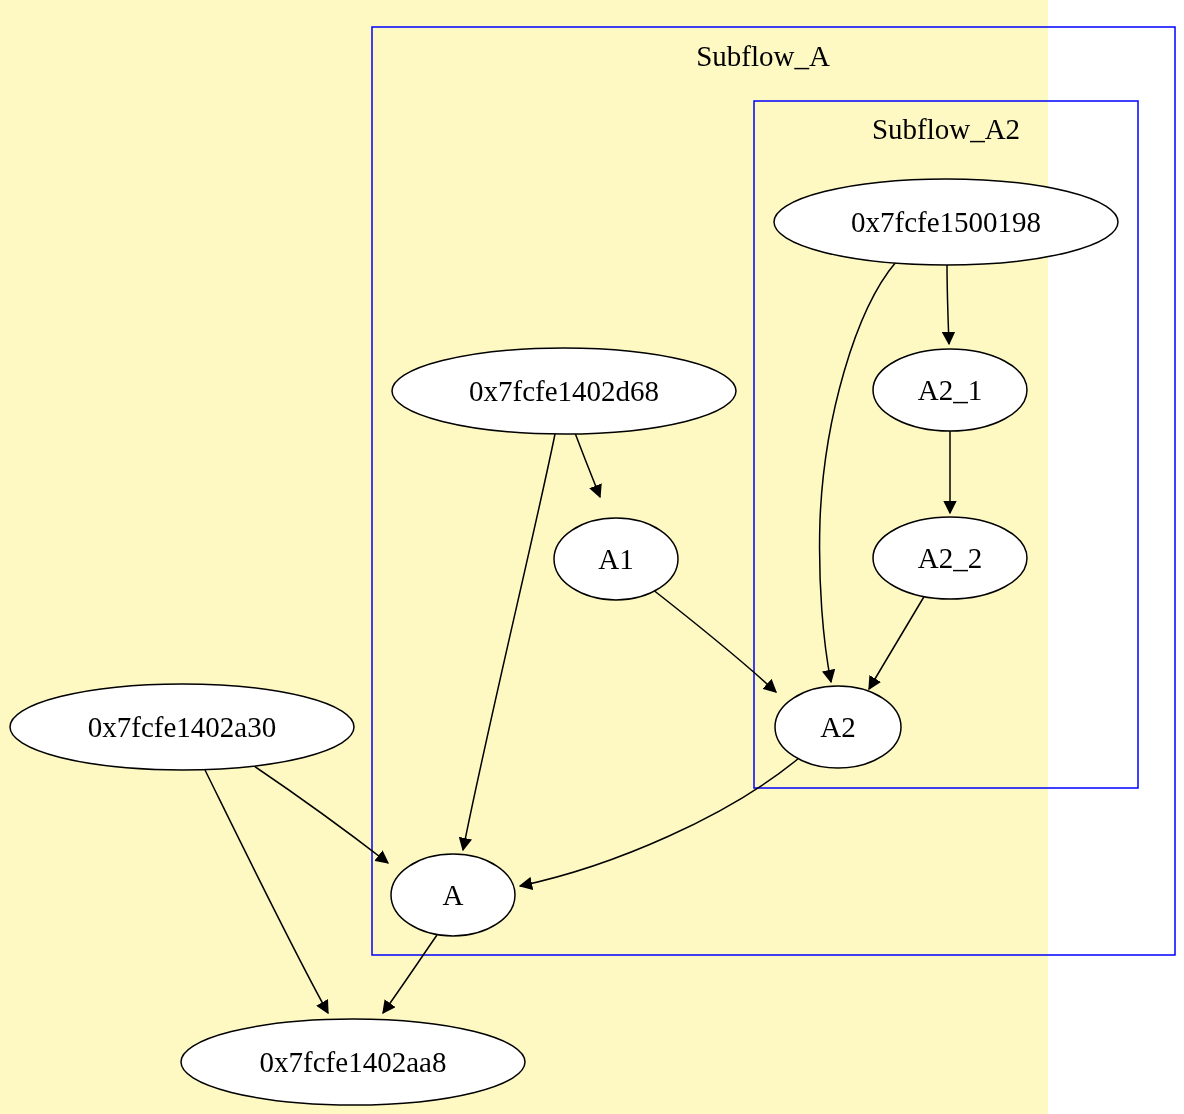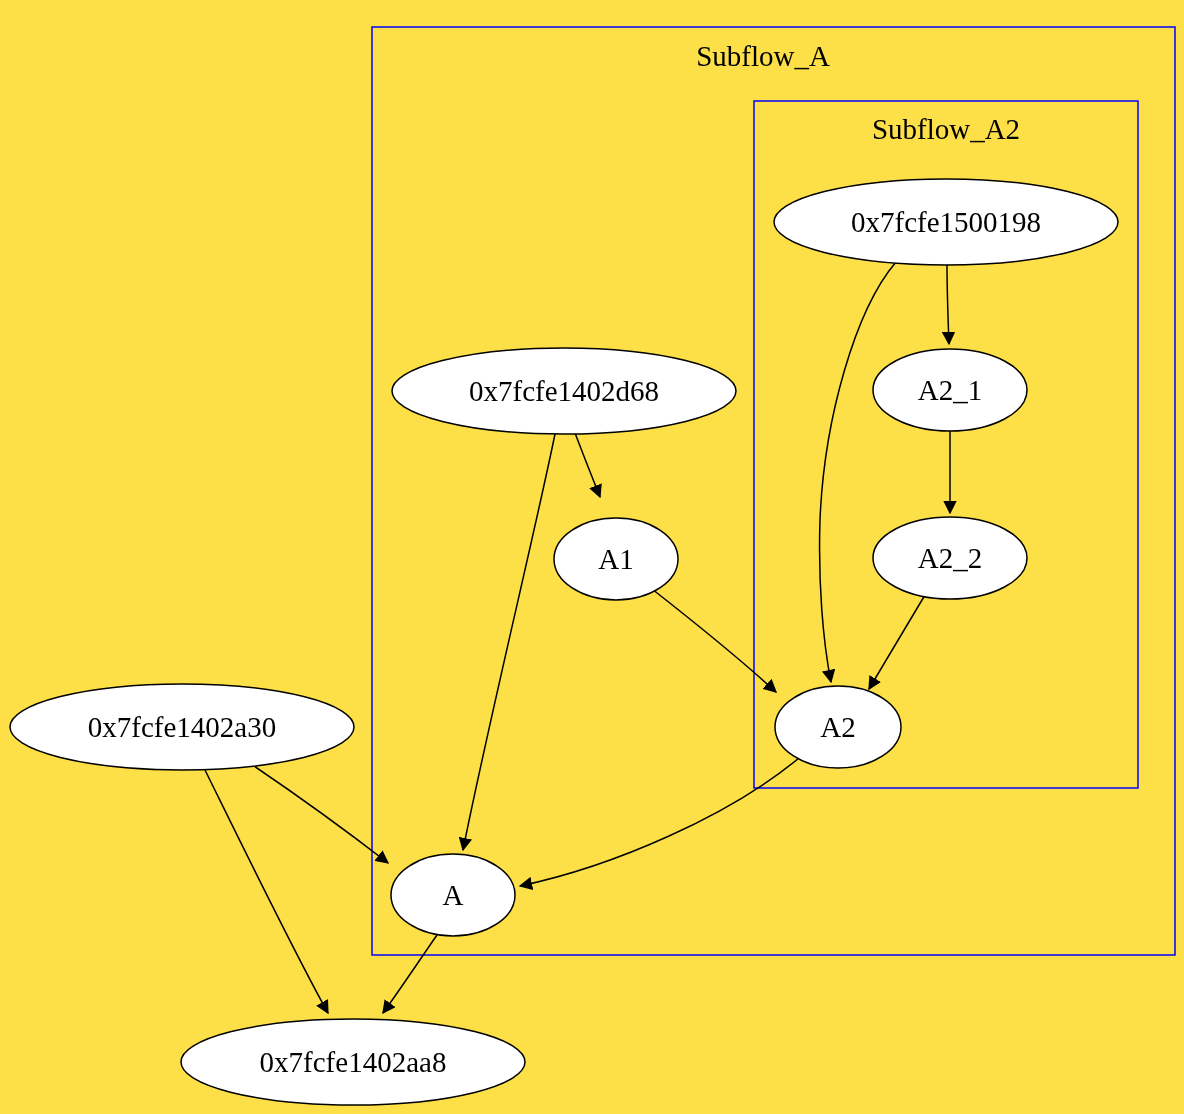--- a/index.html
+++ b/index.html
@@ -2,23 +2,23 @@
 <html><head>
 <meta charset="utf-8">
 <style>
   html, body {
     margin: 0;
     padding: 0;
     background: #ffffff;
   }
   .page {
     position: relative;
-    width: 1184px;
+    width: 1048px;
     height: 1114px;
-    background: #fde047;
+    background: #fef9c3;
     font-family: "Liberation Serif", "DejaVu Serif", serif;
   }
   svg {
     display: block;
   }
   .cluster-label {
     font-family: "Liberation Serif", "DejaVu Serif", serif;
     font-size: 29px;
     fill: #000000;
   }

